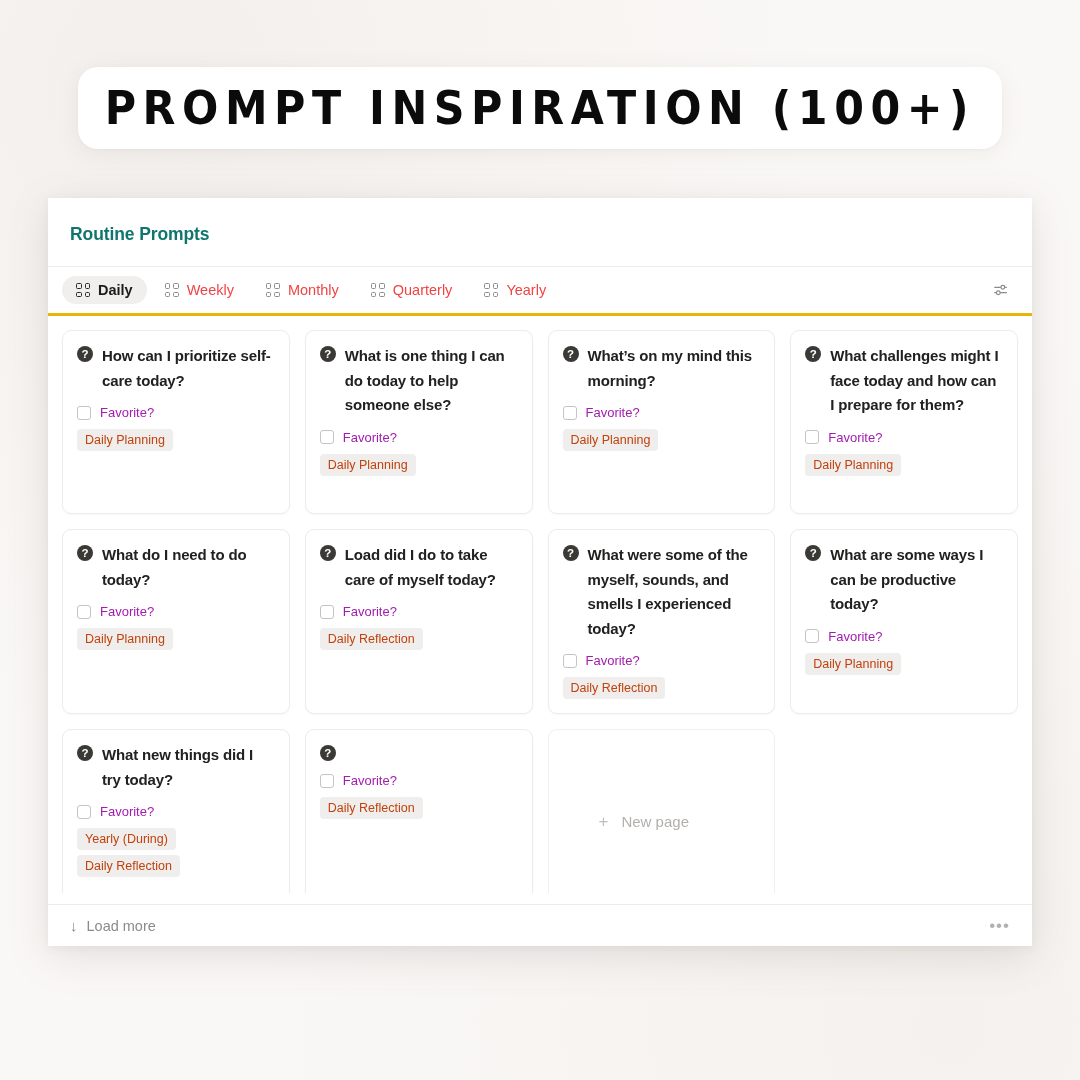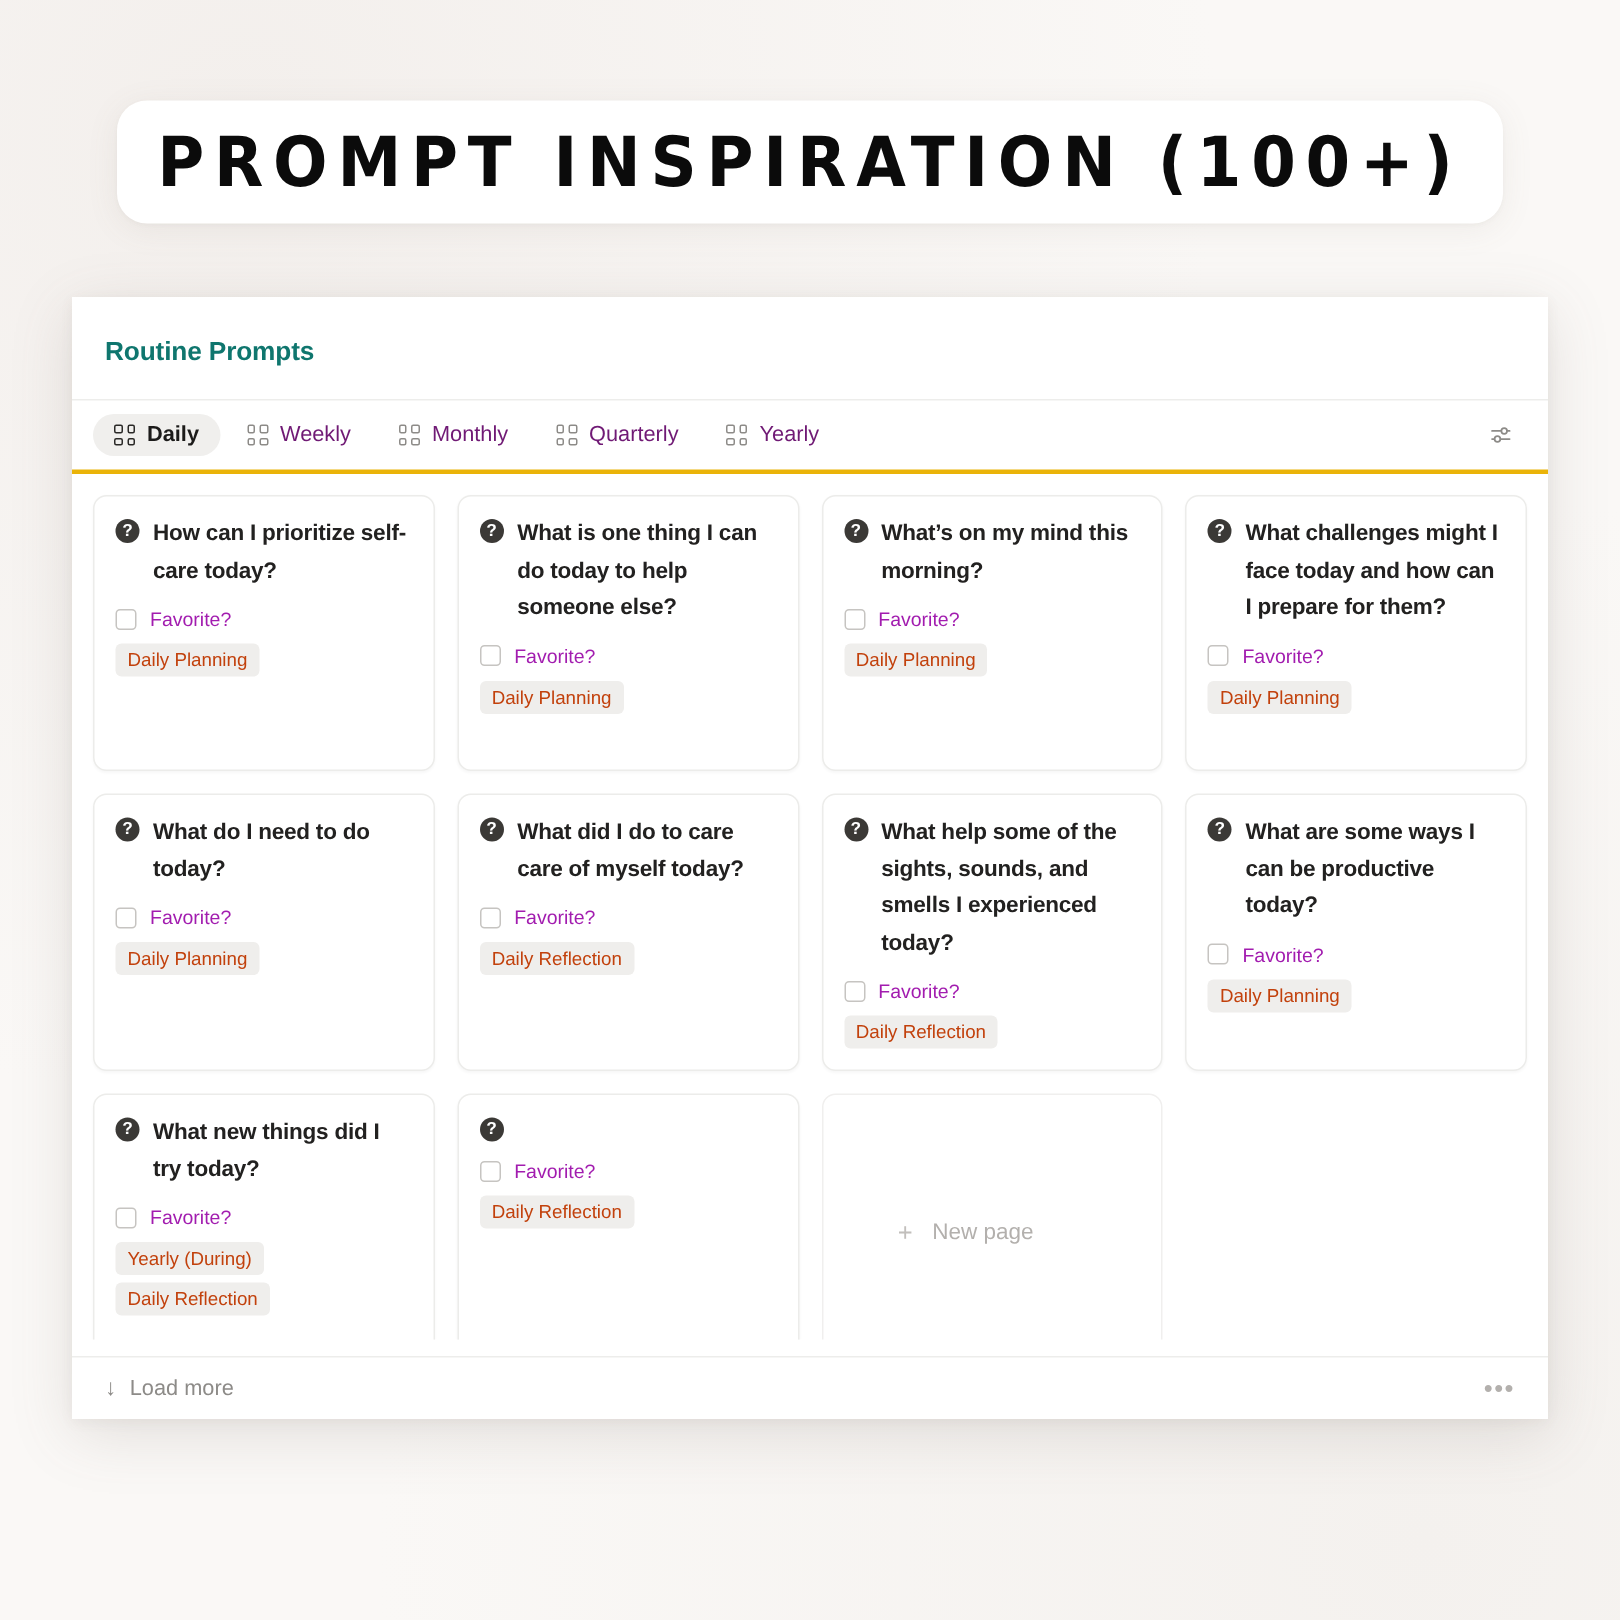--- a/index.html
+++ b/index.html
@@ -72,21 +72,21 @@
     padding:9px 22px 9px 14px;
     display:flex; align-items:center;
     border-bottom:3px solid #eab308;
   }
   .tabs { display:flex; align-items:center; gap:4px; flex:1; }
   .tab {
     display:flex; align-items:center; gap:8px;
     padding:6px 14px;
     border-radius:18px;
     font-size:14.5px;
-    color:#701a75;
+    color:#ef4444;
     cursor:pointer;
     white-space:nowrap;
   }
   .tab.active { background:#f0efed; color:#1c1b1a; font-weight:700; }
 
   .grid-icon {
     width:14px; height:14px;
     display:grid;
     grid-template-columns:1fr 1fr;
     grid-template-rows:1fr 1fr;
@@ -354,35 +354,35 @@
             <span class="fav-label">Favorite?</span>
           </div>
           <div class="tag-list">
             <span class="tag">Daily Planning</span>
           </div>
         </div>
 
         <div class="prompt-card">
           <div class="card-qrow">
             <span class="q-icon">?</span>
-            <span class="q-text">What did I do to care care of myself today?</span>
+            <span class="q-text">Load did I do to take care of myself today?</span>
           </div>
           <div class="fav-row">
             <span class="checkbox"></span>
             <span class="fav-label">Favorite?</span>
           </div>
           <div class="tag-list">
             <span class="tag">Daily Reflection</span>
           </div>
         </div>
 
         <div class="prompt-card">
           <div class="card-qrow">
             <span class="q-icon">?</span>
-            <span class="q-text">What help some of the sights, sounds, and smells I experienced today?</span>
+            <span class="q-text">What were some of the myself, sounds, and smells I experienced today?</span>
           </div>
           <div class="fav-row">
             <span class="checkbox"></span>
             <span class="fav-label">Favorite?</span>
           </div>
           <div class="tag-list">
             <span class="tag">Daily Reflection</span>
           </div>
         </div>
 

